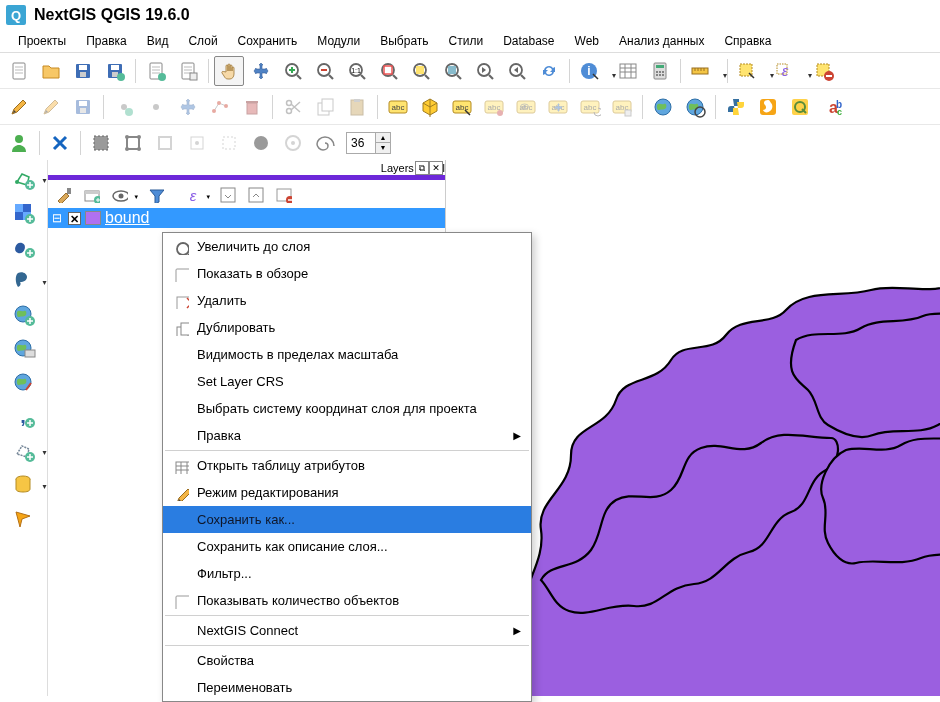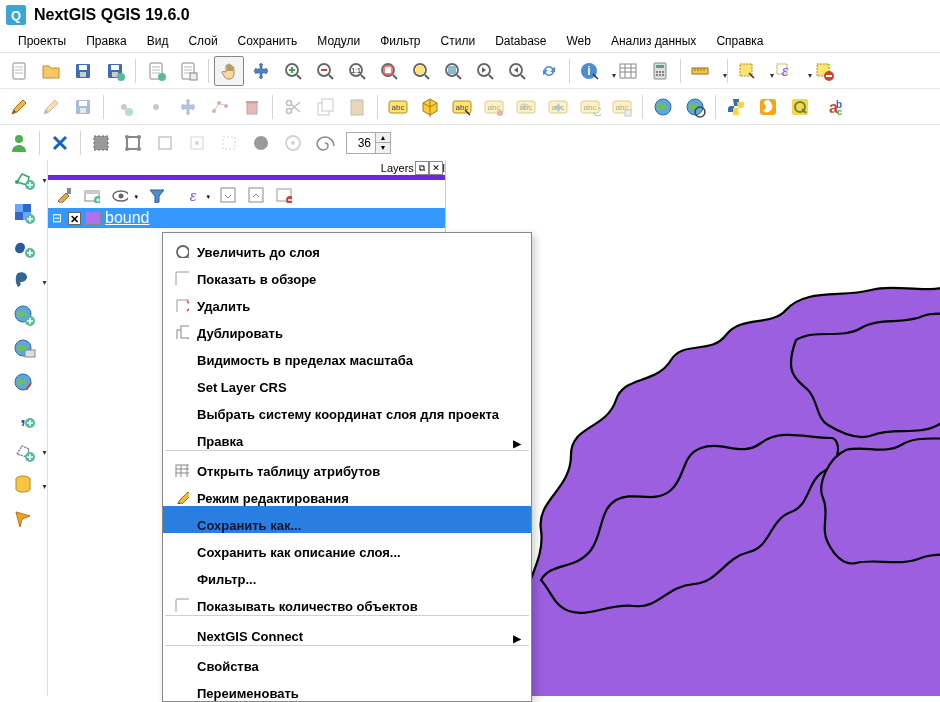--- a/index.html
+++ b/index.html
@@ -14,21 +14,21 @@
   
   .toolbar-row { display: flex; align-items: center; padding: 2px 4px; gap: 2px; border-top: 1px solid #e8e8e8; height: 36px; }
   .toolbar-row.first { border-top: 1px solid #ddd; }
   .tbtn { width: 30px; height: 30px; display: inline-flex; align-items: center; justify-content: center; border: 1px solid transparent; border-radius: 2px; cursor: pointer; position: relative; }
   .tbtn.pressed { border: 1px solid #888; background: #f4f4f4; }
   .sep { width: 1px; height: 24px; background: #d4d4d4; margin: 0 3px; }
   .tbtn svg { width: 22px; height: 22px; }
   .dd-arrow::after { content: "▾"; font-size: 8px; position: absolute; right: -6px; top: 14px; color: #333; }
   .tbtn.wdd { padding-right: 8px; width: 36px; }
   .spin-box { display: flex; align-items: center; border: 1px solid #aaa; height: 22px; margin-left: 4px; }
-  .spin-box input { width: 28px; border: none; text-align: right; padding: 0 4px; font-size: 12px; outline: none; }
+  .spin-box input { width: 28px; border: none; text-align: left; padding: 0 4px; font-size: 12px; outline: none; }
   .spin-box .spinners { width: 15px; display: flex; flex-direction: column; border-left: 1px solid #aaa; }
   .spin-box .spinners div { height: 10px; font-size: 7px; text-align: center; line-height: 9px; background: #f0f0f0; cursor: pointer; }
   .spin-box .spinners div:first-child { border-bottom: 1px solid #aaa; }
 
   .main-area { display: flex; height: calc(100% - 166px); }
   
   .left-dock { width: 48px; display: flex; flex-direction: column; align-items: center; padding-top: 4px; gap: 4px; border-right: 1px solid #ddd; }
   .dock-btn { width: 30px; height: 30px; display: flex; align-items: center; justify-content: center; cursor: pointer; position: relative; }
   .dock-btn svg { width: 24px; height: 24px; }
   .dock-btn.wdd::after { content: "▾"; font-size: 8px; position: absolute; right: -8px; top: 12px; color: #333; }
@@ -45,21 +45,21 @@
   .layer-item { height: 20px; display: flex; align-items: center; background: #3399ff; color: #fff; padding: 0 4px; gap: 4px; }
   .layer-item .tree-ic { width: 12px; color: #fff; }
   .layer-item .chk { width: 13px; height: 13px; background: #fff; color: #000; text-align: center; line-height: 13px; font-size: 11px; font-weight: bold; border: 1px solid #666; }
   .layer-item .swatch { width: 16px; height: 14px; background: #b070f0; border: 1px solid #888; }
   .layer-item .name { text-decoration: underline; font-size: 16px; }
   
   .canvas { flex: 1; background: #fff; position: relative; overflow: hidden; }
   .canvas svg { position: absolute; top: 0; left: 0; }
 
   .context-menu { position: absolute; top: 232px; left: 162px; width: 370px; background: #fff; border: 1px solid #888; box-shadow: 3px 3px 8px rgba(0,0,0,0.2); z-index: 100; }
-  .ctx-item { height: 27px; display: flex; align-items: flex-end; padding: 0 10px 0 6px; font-size: 13px; cursor: pointer; font-weight: bold; }
+  .ctx-item { height: 27px; display: flex; align-items: center; padding: 0 10px 0 6px; font-size: 13px; cursor: pointer; }
   .ctx-item .ctx-ic { width: 24px; height: 20px; display: inline-flex; align-items: center; justify-content: center; margin-right: 4px; }
   .ctx-item .ctx-ic svg { width: 16px; height: 16px; }
   .ctx-item.sel { background: #2a7de1; color: #0f172a; }
   .ctx-item .arrow { margin-left: auto; font-size: 10px; }
   .ctx-sep { height: 1px; background: #d0d0d0; margin: 1px 2px; }
 </style>
 </head>
 <body>
 
 <svg width="0" height="0" style="position:absolute">
@@ -193,21 +193,21 @@
   <span class="title">NextGIS QGIS 19.6.0</span>
 </div>
 
 <div class="menubar">
   <span>Проекты</span>
   <span>Правка</span>
   <span>Вид</span>
   <span>Слой</span>
   <span>Сохранить</span>
   <span>Модули</span>
-  <span>Фильтр</span>
+  <span>Выбрать</span>
   <span>Стили</span>
   <span>Database</span>
   <span>Web</span>
   <span>Анализ данных</span>
   <span>Справка</span>
 </div>
 
 <div class="toolbar-row first">
   <span class="tbtn">
       <svg>

